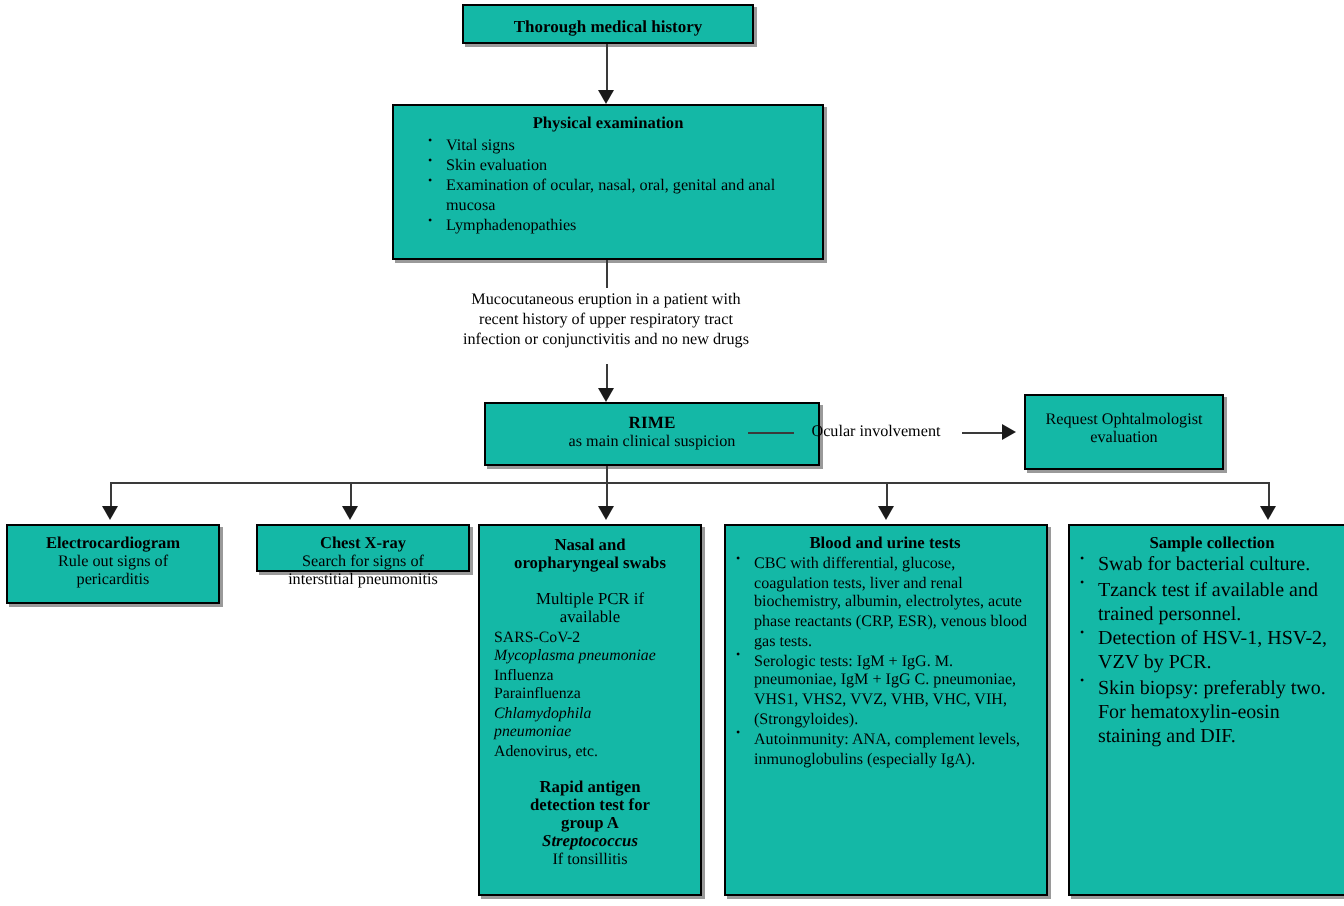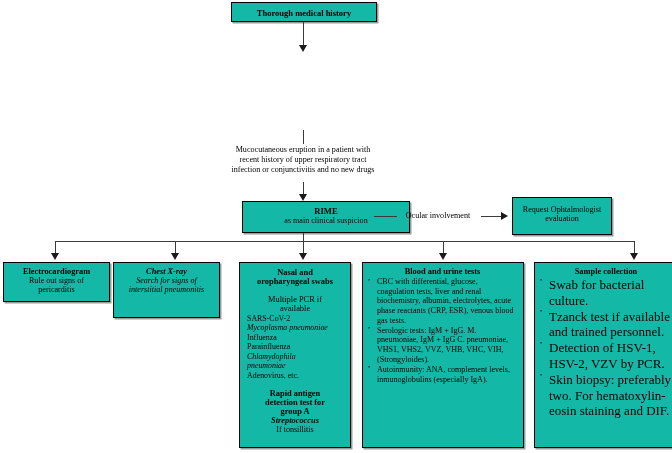--- a/index.html
+++ b/index.html
@@ -93,20 +93,29 @@
 
 <div id="canvas">
 
   <div class="box" style="left:231px; top:2px; width:146px; height:20px;">
     <span class="ttl" style="font-size:8.5px; line-height:20px;">Thorough medical history</span>
   </div>
 
   <div class="vline" style="left:303px; top:22px; height:25px;"></div>
   <div class="arrow-down" style="left:299px; top:45px;"></div>
 
+  <div class="box pad" style="left:196px; top:52px; width:216px; height:78px;">
+    <span class="ttl" style="font-size:8.3px; margin-bottom:2px;">Physical examination</span>
+    <ul class="bl" style="font-size:8.1px; padding-left:12px;">
+      <li>Vital signs</li>
+      <li>Skin evaluation</li>
+      <li>Examination of ocular, nasal, oral, genital and anal mucosa</li>
+      <li>Lymphadenopathies</li>
+    </ul>
+  </div>
 
   <div class="vline" style="left:303px; top:130px; height:14px;"></div>
 
   <div class="note" style="left:163px; top:145px; width:280px; font-size:8.1px;">
     <span>Mucocutaneous eruption in a patient with</span><br>
     <span>recent history of upper respiratory tract</span><br>
     <span>infection or conjunctivitis and no new drugs</span>
   </div>
 
   <div class="vline" style="left:303px; top:182px; height:14px;"></div>
@@ -144,21 +153,21 @@
 
   <div class="vline" style="left:634px; top:241px; height:14px;"></div>
   <div class="arrow-down" style="left:630px; top:253px;"></div>
 
   <div class="box" style="left:3px; top:262px; width:107px; height:40px; padding-top:4px;">
     <span class="ttl" style="font-size:8.3px;">Electrocardiogram</span>
     <span class="sub" style="font-size:8.1px;">Rule out signs of</span>
     <span class="sub" style="font-size:8.1px;">pericarditis</span>
   </div>
 
-  <div class="box" style="left:113px; top:262px; width:107px; height:56px; padding-top:4px;font-style:italic;">
+  <div class="box" style="left:128px; top:262px; width:107px; height:24px; padding-top:4px;">
     <span class="ttl" style="font-size:8.3px;">Chest X-ray</span>
     <span class="sub" style="font-size:8.1px;">Search for signs of</span>
     <span class="sub" style="font-size:8.1px;">interstitial pneumonitis</span>
   </div>
 
   <div class="box" style="left:239px; top:262px; width:112px; height:186px; padding:5px 7px 8px 7px;">
     <span class="ttl" style="font-size:8.4px;">Nasal and</span>
     <span class="ttl" style="font-size:8.4px;">oropharyngeal swabs</span>
 
     <span class="sub" style="font-size:8.4px; margin-top:9px;">Multiple PCR if</span>
@@ -185,21 +194,21 @@
     <span class="ttl" style="font-size:8.4px; margin-bottom:1px;">Blood and urine tests</span>
     <ul class="bl" style="font-size:8.05px;">
       <li>CBC with differential, glucose, coagulation tests, liver and renal biochemistry, albumin, electrolytes, acute phase reactants (CRP, ESR), venous blood gas tests.</li>
       <li>Serologic tests: IgM + IgG. M. pneumoniae, IgM + IgG C. pneumoniae, VHS1, VHS2, VVZ, VHB, VHC, VIH, (Strongyloides).</li>
       <li>Autoinmunity: ANA, complement levels, inmunoglobulins (especially IgA).</li>
     </ul>
   </div>
 
   <div class="box" style="left:534px; top:262px; width:144px; height:186px; padding:4px 5px 4px 5px;">
     <span class="ttl" style="font-size:8.4px; margin-bottom:1px;">Sample collection</span>
-    <ul class="bl" style="font-size:13px;">
+    <ul class="bl" style="font-size:10px;">
       <li>Swab for bacterial culture.</li>
       <li>Tzanck test if available and trained personnel.</li>
       <li>Detection of HSV-1, HSV-2, VZV by PCR.</li>
       <li>Skin biopsy: preferably two. For hematoxylin-eosin staining and DIF.</li>
     </ul>
   </div>
 
 </div>
 
 </body></html>

